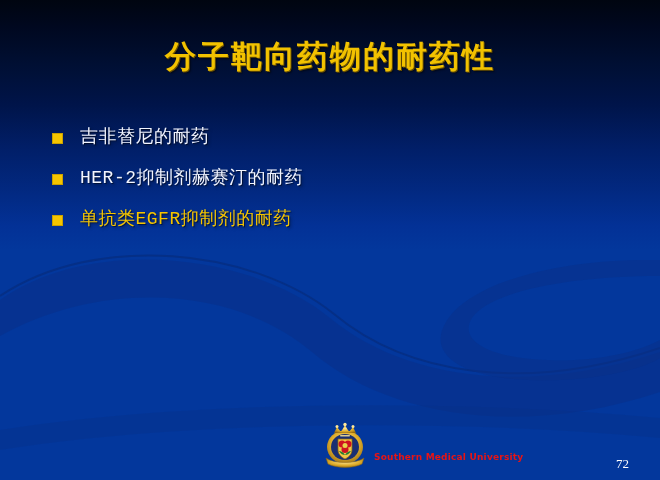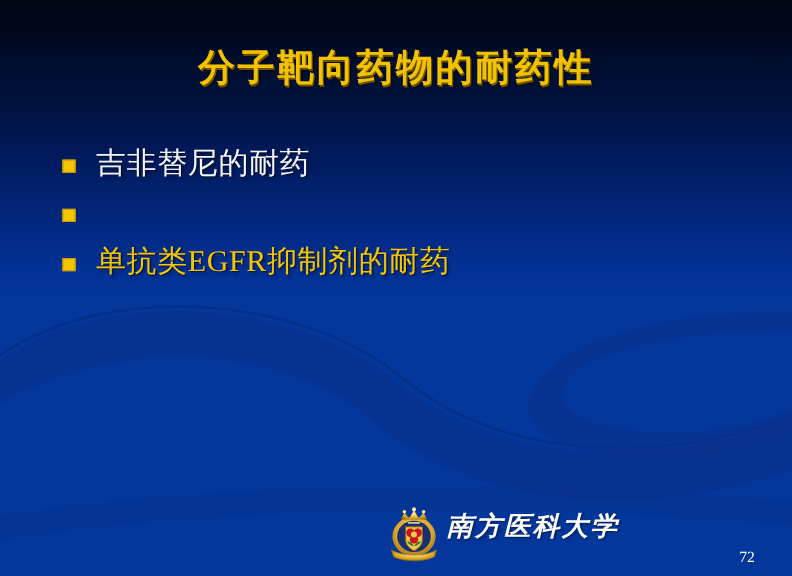--- a/index.html
+++ b/index.html
@@ -65,22 +65,22 @@
   .bullet-marker {
     width: 9px;
     height: 9px;
     flex: 0 0 9px;
     background: #f5c500;
     border: 1px solid #caa100;
     margin-right: 17px;
     margin-top: 3px;
   }
   .bullet-text {
-    font-family: Liberation Serif, serif;
-    font-size: 25px;
+    font-family: Liberation Mono, monospace;
+    font-size: 18px;
     letter-spacing: 0.5px;
     line-height: 1;
   }
   .txt-light {
     color: #f2f5ff;
     text-shadow: 1px 1px 0 rgba(0,0,0,0.45), 2px 2px 3px rgba(0,0,0,0.35);
   }
   .txt-gold {
     color: #f5c500;
     text-shadow: 1px 1px 0 rgba(0,0,0,0.45), 2px 2px 3px rgba(0,0,0,0.35);
@@ -175,20 +175,21 @@
 
   <div id="bullets">
 
     <div class="bullet-row">
       <span class="bullet-marker"></span>
       <span class="bullet-text txt-light">吉非替尼的耐药</span>
     </div>
 
     <div class="bullet-row">
       <span class="bullet-marker"></span>
+      <span class="bullet-text txt-light">HER-2抑制剂赫赛汀的耐药</span>
     </div>
 
     <div class="bullet-row">
       <span class="bullet-marker"></span>
       <span class="bullet-text txt-gold">单抗类EGFR抑制剂的耐药</span>
     </div>
 
   </div>
 
   <div id="footer">
@@ -218,21 +219,21 @@
       <circle cx="50" cy="47" r="5" fill="#e8d24a"></circle>
 
       <path d="M38 58 C42 64, 46 66, 50 66 C46 60, 42 58, 38 58 Z" fill="#1e7a34"></path>
       <path d="M62 58 C58 64, 54 66, 50 66 C54 60, 58 58, 62 58 Z" fill="#1e7a34"></path>
 
       <path d="M12 72 C28 84, 72 84, 88 72 L84 84 C68 93, 32 93, 16 84 Z" fill="url(#goldg)" stroke="#8d6410" stroke-width="1"></path>
 
       <rect x="40" y="26" width="20" height="3" rx="1.5" fill="#ffe89a" opacity="0.85"></rect>
     </svg>
 
-    <div id="logo-cn">南方医科大学</div>
-
+
+    <div id="logo-en">Southern Medical University</div>
 
 
     <div id="page-number">72</div>
 
   </div>
 
 </div>
 
 </body></html>

